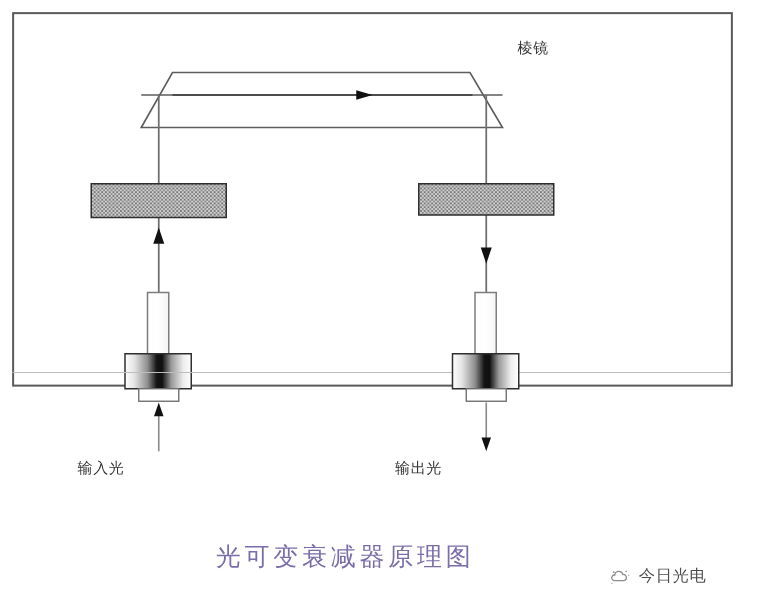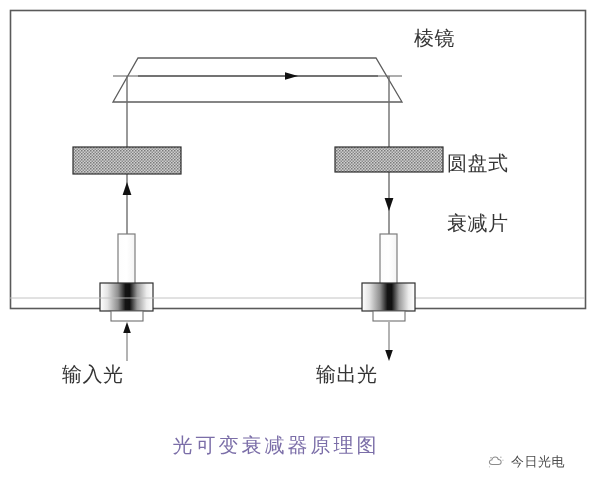--- a/index.html
+++ b/index.html
@@ -31,21 +31,21 @@
     left: 0;
     top: 0;
     width: 610px;
     height: 493px;
   }
 
   
   .cn-label {
     position: absolute;
     font-family: "DejaVu Sans", "Liberation Sans", sans-serif;
-    font-size: 20px;
+    font-size: 12px;
     line-height: 20px;
     color: #353535;
     white-space: pre;
     letter-spacing: 0.5px;
   }
   .label-prism   { left: 414px; top: 28px; }
   .label-disc    { left: 447px; top: 113px; }
   .label-input   { left: 62px;  top: 364px; text-align: center; }
   .label-output  { left: 316px; top: 364px; }
 
@@ -60,21 +60,21 @@
     letter-spacing: 3px;
     color: #7b6ea8;
   }
 
   
   .watermark {
     position: absolute;
     left: 487px;
     top: 452px;
     display: flex;
-    align-items: flex-end;
+    align-items: flex-start;
     gap: 5px;
   }
   .watermark .wm-mark {
     width: 19px;
     height: 19px;
     flex: 0 0 19px;
   }
   .watermark .wm-text {
     font-family: "DejaVu Sans", "Liberation Sans", sans-serif;
     font-size: 13px;
@@ -167,24 +167,20 @@
     </g>
 
     <g>
       <line x1="389" y1="322" x2="389" y2="352" stroke="#8a8a8a" stroke-width="1.3"></line>
       <path d="M 385.2 350 L 392.8 350 L 389 361 z" fill="#111111"></path>
     </g>
   </svg>
 
   <div class="cn-label label-prism">棱镜</div>
 
-  <div class="cn-label label-disc">
-    <div>圆盘式</div>
-    <div>衰减片</div>
-  </div>
 
   <div class="cn-label label-input">输入光</div>
 
   <div class="cn-label label-output">输出光</div>
 
   <div class="caption">光可变衰减器原理图</div>
 
   <div class="watermark">
     <svg class="wm-mark" viewBox="0 0 20 20">
       <path d="M5.4 13.2 C3.3 13.2 2.2 11.7 2.6 10.2 C2.9 9.0 4.0 8.3 5.1 8.5

